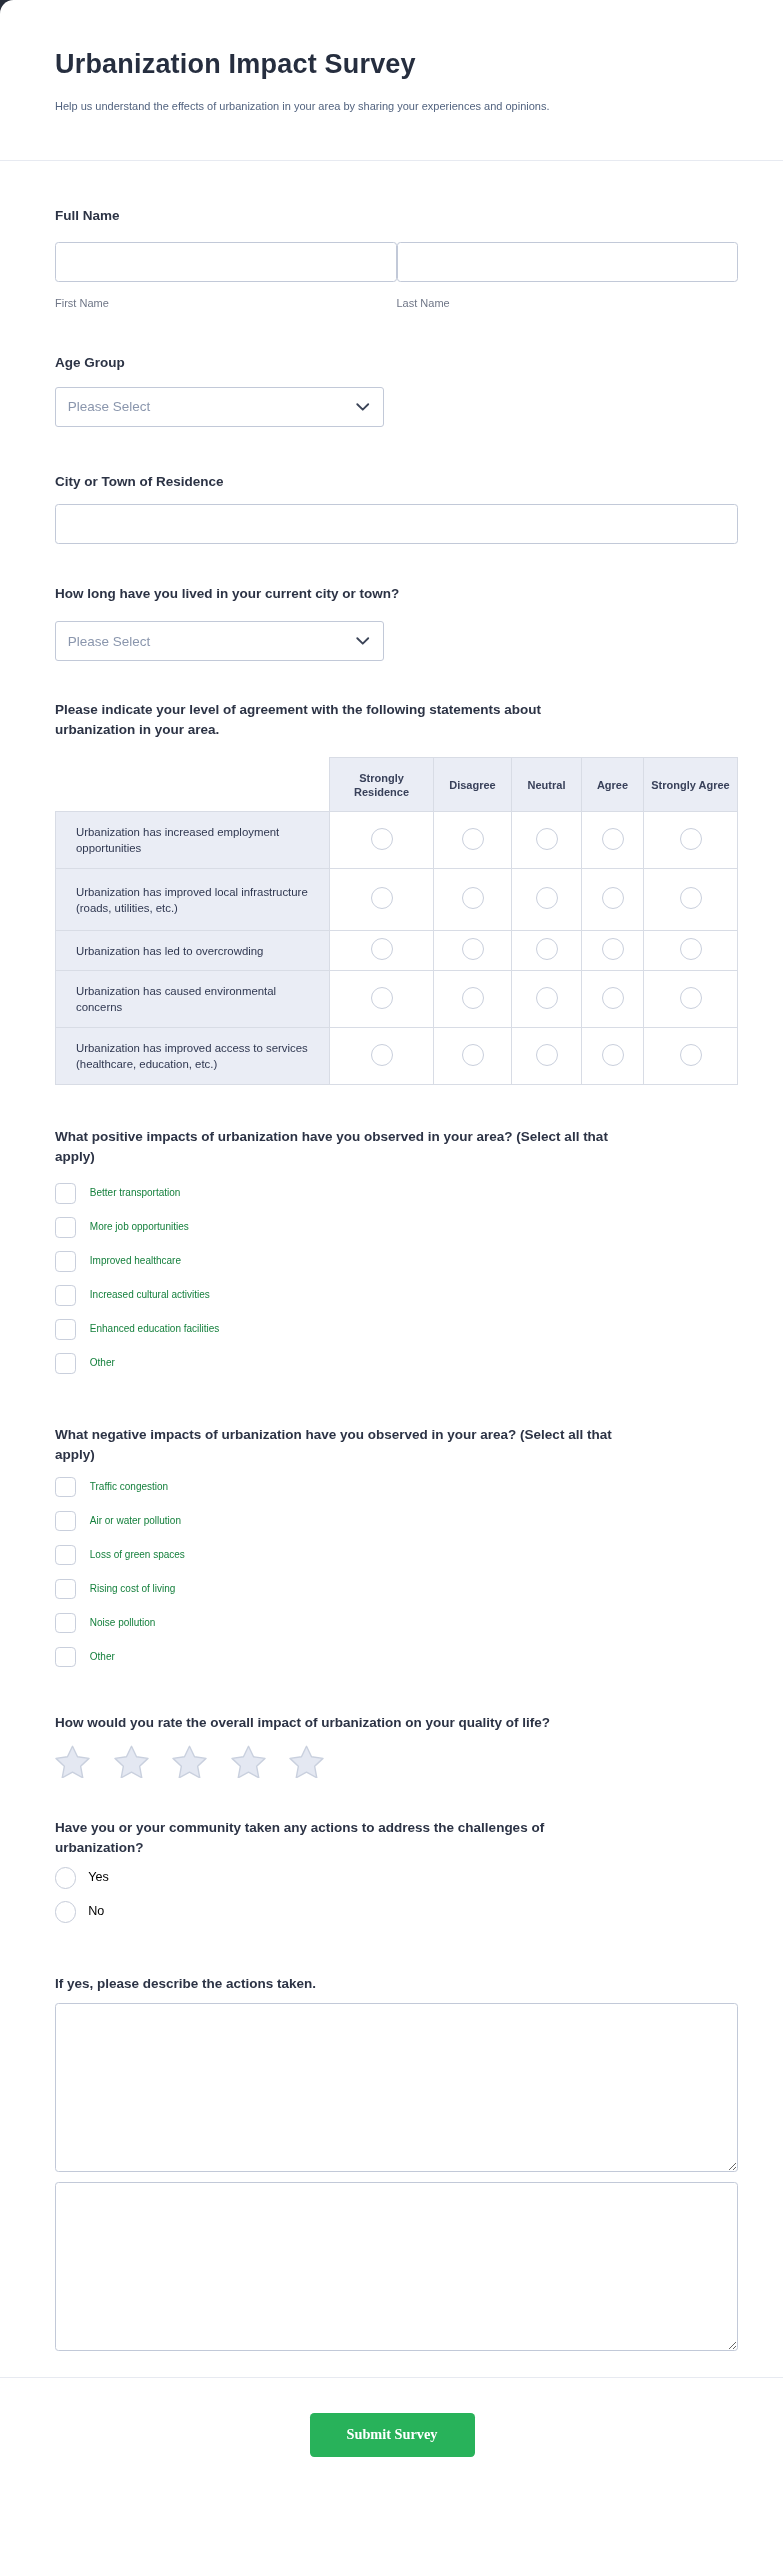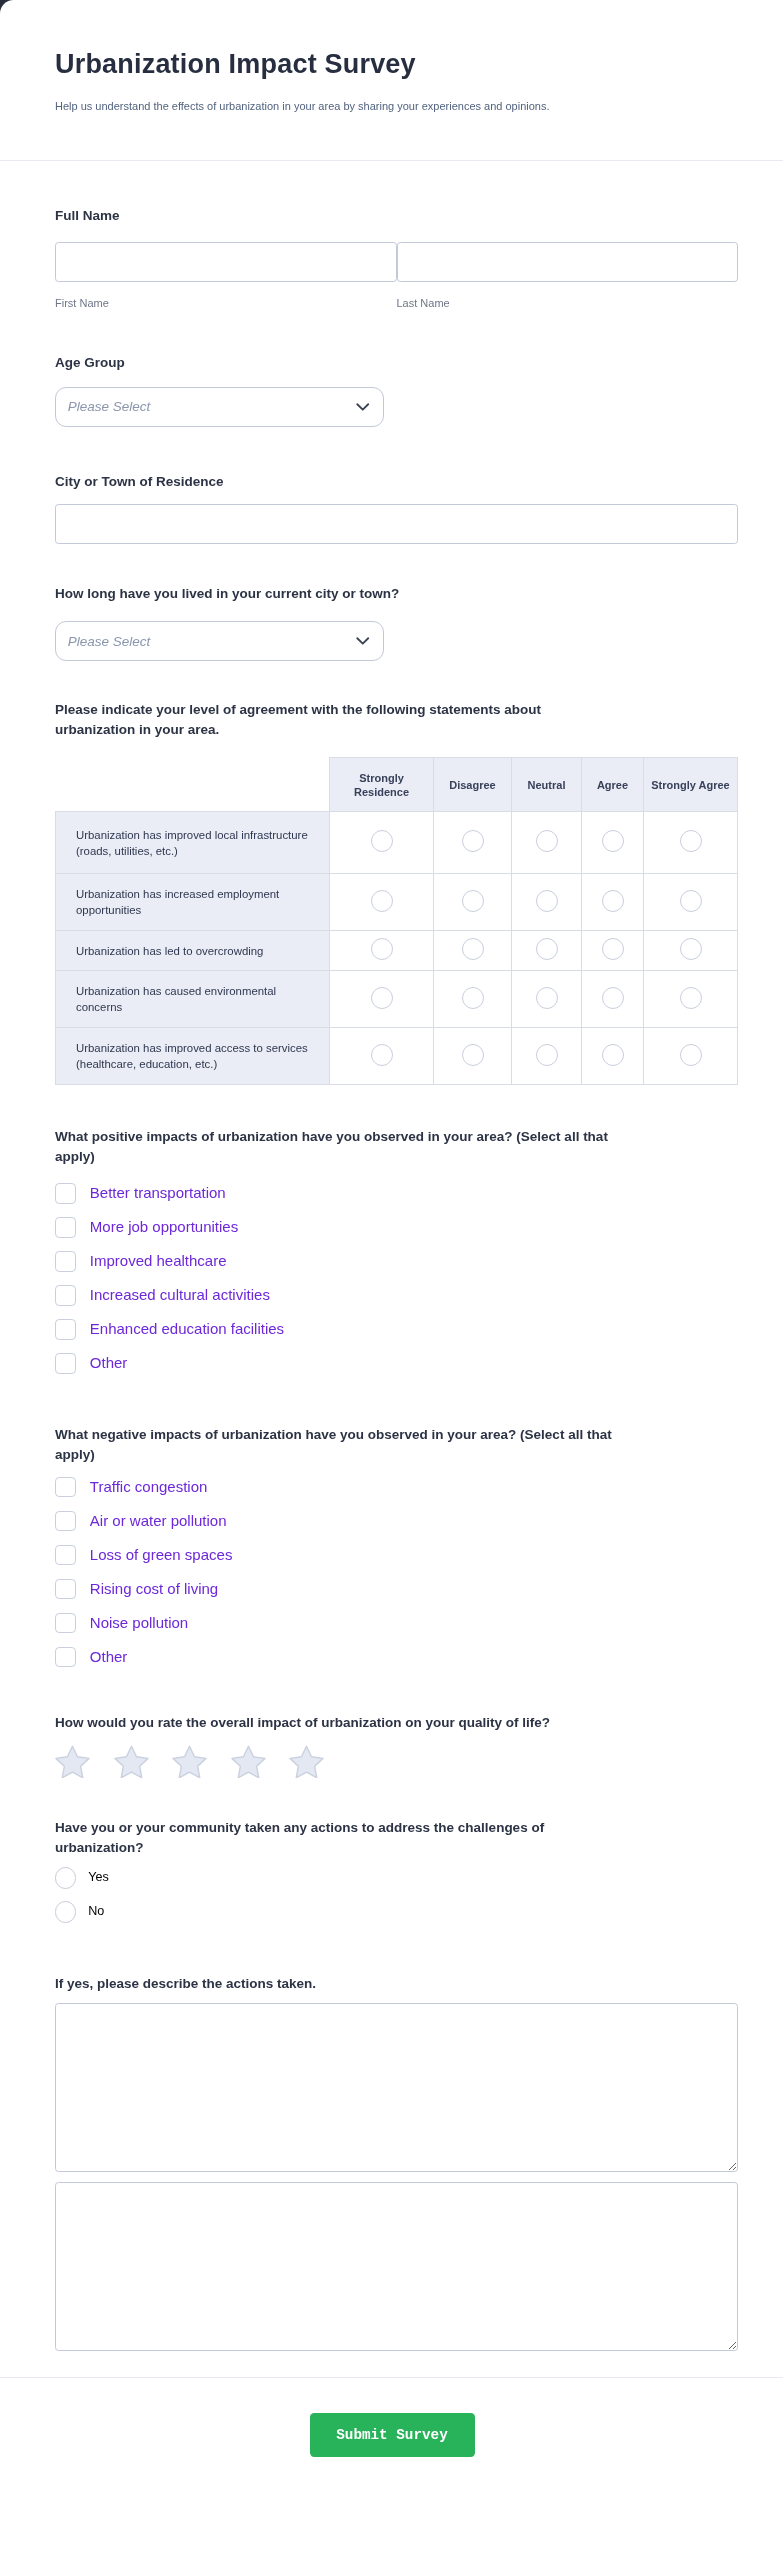--- a/index.html
+++ b/index.html
@@ -31,23 +31,23 @@
   .sub-label{font-size:11px;line-height:13.5px;color:#6f7687;}
 
   input.text-input{
     height:40px;box-sizing:border-box;border:0.8px solid #c2c9d8;border-radius:3.4px;
     background:#fff;padding:0 11.8px;font-size:12.6px;color:#2c3345;outline:none;width:100%;
   }
   .w390{width:329px;flex:none;}.mt16{margin-top:13.5px}.mt15{margin-top:12.6px}
   .mt20{margin-top:17px}.mt11{margin-top:9.3px}.mt12{margin-top:10px}
 
   .select{
-    width:329px;height:40px;box-sizing:border-box;border:0.8px solid #c2c9d8;border-radius:11px;
+    width:329px;height:40px;box-sizing:border-box;border:0.8px solid #c2c9d8;border-radius:3px;
     background:#fff;display:flex;align-items:center;justify-content:space-between;
-    padding:0 13.5px 0 11.8px;cursor:pointer;font-style:italic;
+    padding:0 13.5px 0 11.8px;cursor:pointer;
   }
   .select .ph{font-size:13.5px;color:#8a96ad;}
   .select svg{flex:none;}
 
   table.matrix{border-collapse:collapse;margin-top:17px;table-layout:fixed;}
   table.matrix th,table.matrix td{border:0.8px solid #d8dce5;}
   table.matrix th.blank{border:none;background:#fff;}
   table.matrix th{
     background:#eaedf5;font-size:11px;font-weight:600;color:#39415a;
     line-height:14.3px;padding:8.4px 4.2px;text-align:center;vertical-align:middle;
@@ -62,21 +62,21 @@
     border:0.8px solid #c9cfdc;background:#fff;cursor:pointer;
   }
 
   .check-group{margin-top:16px;}
   .check-group.tight{margin-top:11.8px;}
   .check-item{display:flex;align-items:center;margin:0 0 13.5px 0;cursor:pointer;width:max-content;}
   .cbox{
     width:18.5px;height:18.5px;flex:none;border:0.8px solid #c9cfdc;border-radius:4.2px;
     background:#fff;margin-right:14.3px;
   }
-  .copt{font-size:15px;color:#6d28d9;line-height:18.5px;}
+  .copt{font-size:10px;color:#15803d;line-height:18.5px;}
 
   .stars{display:flex;gap:23.6px;margin-top:11.8px;}
   .star{width:35px;height:33px;cursor:pointer;}
   .star polygon{fill:#e4e8f2;stroke:#c9d0de;stroke-width:1.6;stroke-linejoin:round;}
 
   .radio-group{margin-top:9.3px;}
   .radio-item{display:flex;align-items:center;margin:0 0 12.6px 0;cursor:pointer;width:max-content;}
   .rdot{
     width:19.4px;height:19.4px;flex:none;border:0.8px solid #c5cbd8;border-radius:50%;
     background:#fff;margin-right:11.8px;
@@ -86,21 +86,21 @@
   textarea.big{
     width:100%;height:169px;box-sizing:border-box;border:0.8px solid #c2c9d8;border-radius:3.4px;
     background:#fff;resize:vertical;padding:10px 11.8px;font-family:inherit;font-size:12.6px;
     color:#2c3345;outline:none;display:block;
   }
 
   .submit-row{margin:35px 0 0 0;padding-bottom:46px;}
   button.submit{
     display:block;margin:0 auto;width:165px;height:44px;background:#28b25a;color:#ffffff;
     font-size:14.3px;font-weight:600;border:none;border-radius:4.2px;cursor:pointer;
-    font-family:Liberation Mono, monospace;
+    font-family:Liberation Serif, serif;
   }
 </style>
 </head>
 <body>
 
 <div class="page">
   <div class="content">
 
     <h1 class="title">Urbanization Impact Survey</h1>
     <p class="subtitle">Help us understand the effects of urbanization in your area by sharing your experiences and opinions.</p>
@@ -155,30 +155,30 @@
         <tr style="height:54px">
           <th class="blank"></th>
           <th>Strongly Residence</th>
           <th>Disagree</th>
           <th>Neutral</th>
           <th>Agree</th>
           <th>Strongly Agree</th>
         </tr>
       </thead>
       <tbody>
+        <tr style="height:57px">
+          <td class="rowlabel">Urbanization has increased employment opportunities</td>
+          <td class="cell"><span class="mradio"></span></td>
+          <td class="cell"><span class="mradio"></span></td>
+          <td class="cell"><span class="mradio"></span></td>
+          <td class="cell"><span class="mradio"></span></td>
+          <td class="cell"><span class="mradio"></span></td>
+        </tr>
         <tr style="height:62px">
           <td class="rowlabel">Urbanization has improved local infrastructure (roads, utilities, etc.)</td>
-          <td class="cell"><span class="mradio"></span></td>
-          <td class="cell"><span class="mradio"></span></td>
-          <td class="cell"><span class="mradio"></span></td>
-          <td class="cell"><span class="mradio"></span></td>
-          <td class="cell"><span class="mradio"></span></td>
-        </tr>
-        <tr style="height:57px">
-          <td class="rowlabel">Urbanization has increased employment opportunities</td>
           <td class="cell"><span class="mradio"></span></td>
           <td class="cell"><span class="mradio"></span></td>
           <td class="cell"><span class="mradio"></span></td>
           <td class="cell"><span class="mradio"></span></td>
           <td class="cell"><span class="mradio"></span></td>
         </tr>
         <tr style="height:40px">
           <td class="rowlabel">Urbanization has led to overcrowding</td>
           <td class="cell"><span class="mradio"></span></td>
           <td class="cell"><span class="mradio"></span></td>

